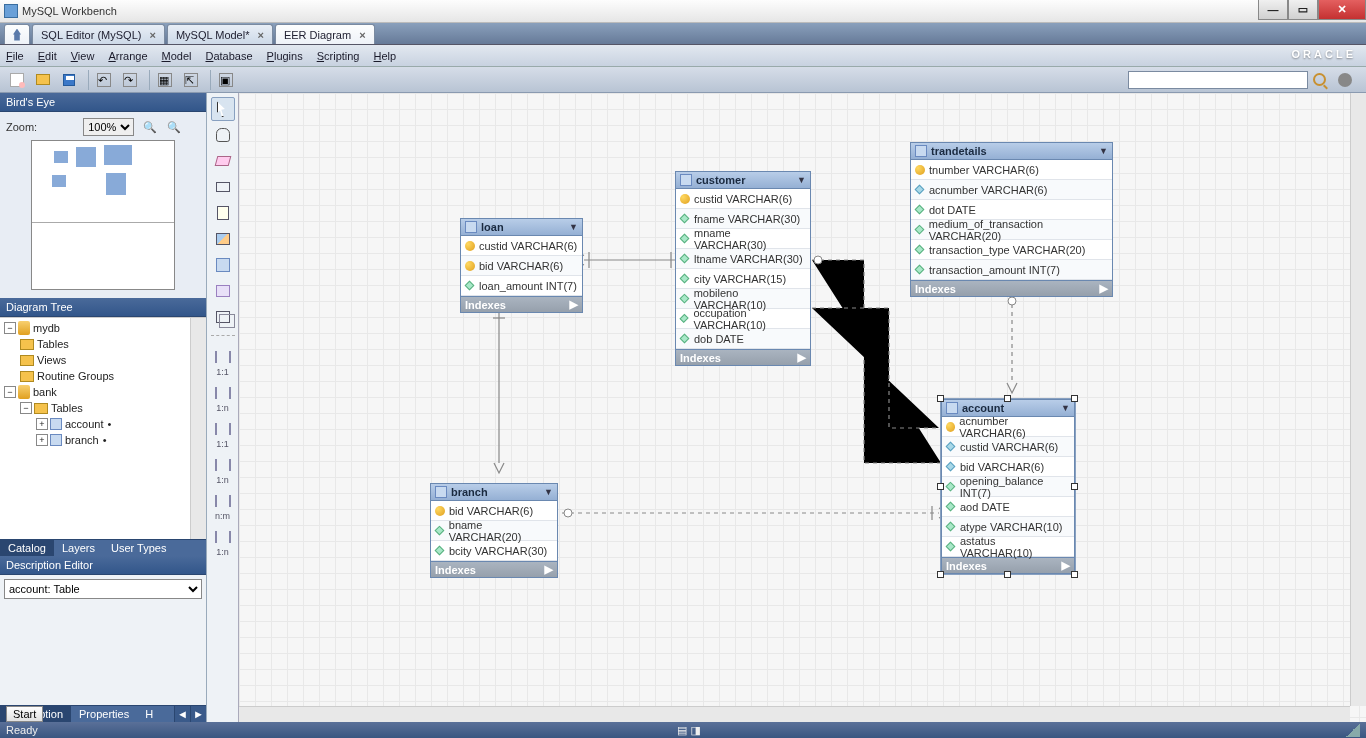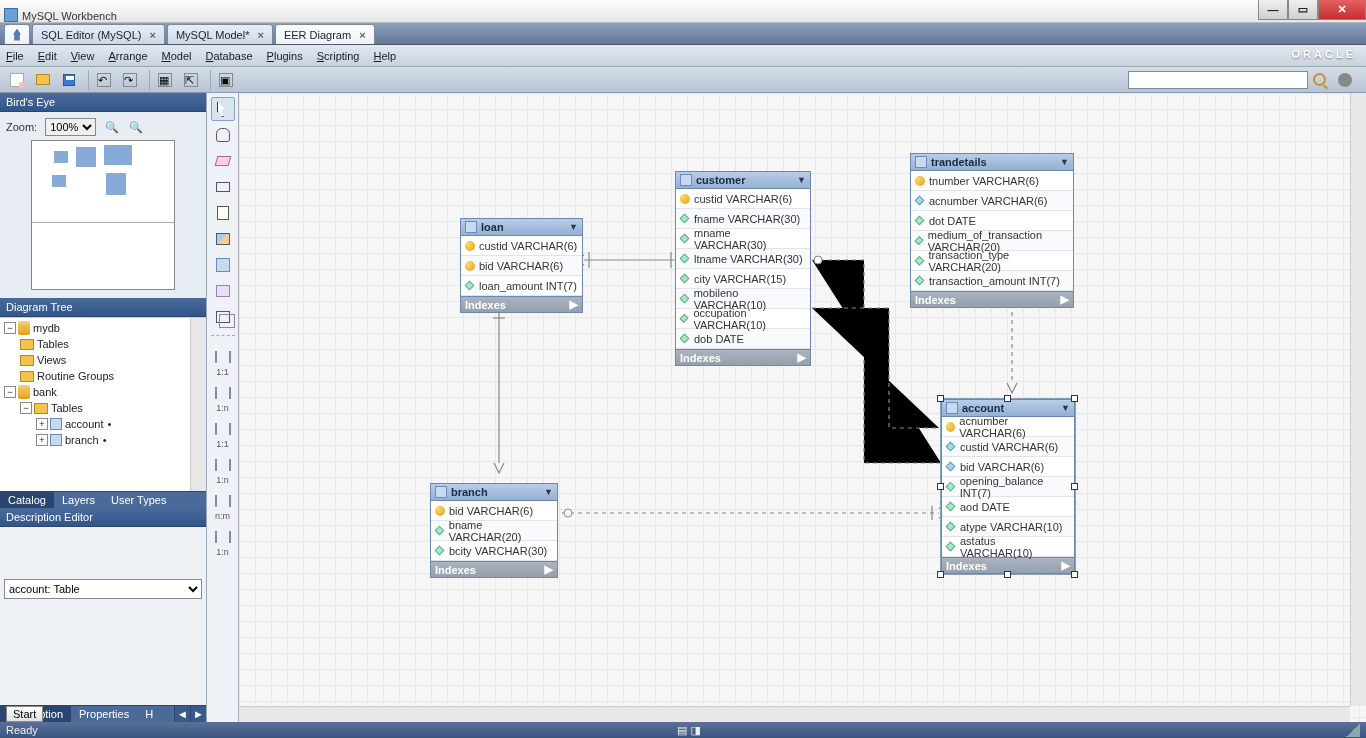--- a/index.html
+++ b/index.html
@@ -1,19 +1,19 @@
 <!DOCTYPE html>
 <html><head>
 <meta charset="utf-8">
 <style>
 * { box-sizing: border-box; margin: 0; padding: 0; font-family: Tahoma, Arial, sans-serif; font-size: 11px; }
 body { width: 1366px; height: 738px; background: #e8e8e8; overflow: hidden; position: relative; }
 
 
-.titlebar { height: 23px; background: linear-gradient(#fdfdfd,#e6e6e6); display: flex; align-items: flex-end; padding: 0 4px; border-bottom: 1px solid #bbb; }
+.titlebar { height: 23px; background: linear-gradient(#fdfdfd,#e6e6e6); display: flex; align-items: center; padding: 0 4px; border-bottom: 1px solid #bbb; }
 .titlebar .icon { width: 14px; height: 14px; margin-right: 4px; display: inline-block; background: #6aa0d8; border: 1px solid #3a6ea0; }
 .titlebar .title { color: #333; }
 .win-btns { position: absolute; right: 0; top: 0; display: flex; }
 .win-btn { width: 30px; height: 20px; border: 1px solid #888; border-top: none; display: flex; align-items: center; justify-content: center; font-weight: bold; color: #222; background: linear-gradient(#f0f0f0,#d0d0d0);}
 .win-btn.close { width: 48px; background: linear-gradient(#e46060,#c43030); color: #fff; }
 
 
 .wintabs { height: 22px; background: linear-gradient(#8aa0bc,#667a98); display: flex; align-items: flex-end; padding-left: 4px; border-bottom: 1px solid #556; }
 .wintab { height: 20px; background: linear-gradient(#e8eef6,#cdd9e8); border: 1px solid #7a8aa0; border-bottom: none; border-radius: 3px 3px 0 0; margin-right: 2px; padding: 0 8px; display: flex; align-items: center; color: #223; }
 .wintab.active { background: linear-gradient(#fdfefe,#eef2f8); }
@@ -42,38 +42,38 @@
 .ic-search::after{content:"";position:absolute;right:-4px;bottom:-4px;width:5px;height:2px;background:#c89030;transform:rotate(45deg);}
 .ic-gear{width:14px;height:14px;background:#888;border-radius:50%;position:relative;}
 .ic-tiny{width:14px;height:14px;border:1px solid #888;}
 
 
 .main { display: flex; height: calc(738px - 23px - 22px - 22px - 26px - 16px); }
 .leftpanel { width: 207px; background: #eef2f6; display: flex; flex-direction: column; border-right: 1px solid #9ab; }
 .panel-header { background: linear-gradient(#4a6a9a,#32568a); color: #fff; padding: 3px 6px; font-size: 11px; border-bottom:1px solid #2a4670;}
 .birds-eye-content { padding: 6px; background:#e8edf4; }
 .zoom-row { display: flex; align-items: center; gap: 8px; margin-bottom: 4px; color:#333;}
-.zoom-row select { height: 18px; font-size: 11px; border:1px solid #888;}
+.zoom-row select { height: 18px; font-size: 11px; border:1px solid #888;margin-left:38px;}
 .zicon{width:16px;height:16px;display:inline-flex;align-items:center;justify-content:center;}
 .birdseye-box { width: 144px; height: 150px; background: #fff; border: 1px solid #888; margin: 2px auto; position:relative;}
 .birdseye-box .mini{position:absolute;background:#88aad8;}
 .be-sep{position:absolute;left:0;right:0;top:55%;border-top:1px solid #aaa;}
 
 .catalog-content { flex:1; overflow:hidden; background:#fff; border-top:1px solid #ccc; padding:2px; position:relative;}
 .cat-scroll{position:absolute;right:0;top:0;bottom:0;width:16px;background:#e8e8e8;border-left:1px solid #ccc;}
 .tree-row { display:flex;align-items:center;height:16px;padding-left:2px;color:#222;}
 .tree-row .exp{width:12px;height:12px;border:1px solid #888;display:inline-flex;align-items:center;justify-content:center;margin-right:2px;font-size:9px;background:#fff;}
 .fico{width:14px;height:11px;background:#f5c24c;border:1px solid #b08a20;margin-right:3px;display:inline-block;}
 .dbico{width:12px;height:14px;background:linear-gradient(#f8d070,#e0a020);border-radius:2px;margin-right:3px;display:inline-block;}
 .tbico{width:12px;height:12px;background:#c8daf0;border:1px solid #6a8ac0;margin-right:3px;display:inline-block;}
 .left-tabs{display:flex;background:#4a6a9a;border-top:1px solid #2a4670;align-items:center;}
 .left-tab{padding:2px 8px;color:#fff;font-size:11px;}
 .left-tab.active{background:#2a4670;}
 
-.desc-content{padding:4px;background:#eef2f6;height:130px;margin-top:48px;}
+.desc-content{padding:4px;background:#eef2f6;height:130px;}
 .desc-content select{width:100%;height:20px;border:1px solid #888;background:#fff;font-size:11px;}
 .desc-tabs{display:flex;align-items:center;background:#4a6a9a;border-top:1px solid #2a4670;}
 .desc-tab{padding:2px 8px;color:#fff;font-size:11px;}
 .desc-tab.active{background:#2a4670;}
 .desc-nav{margin-left:auto;display:flex;}
 .desc-nav span{width:16px;height:16px;display:flex;align-items:center;justify-content:center;color:#fff;background:#3a5a8a;border-left:1px solid #2a4670;}
 
 
 .canvas-wrap { flex:1; display:flex; flex-direction:column; background:#eee;}
 .canvas-hdr { height:18px; background:linear-gradient(#fff4c8,#f8e8a0); border-bottom:1px solid #d8c870; padding:1px 6px; color:#333;}
@@ -448,21 +448,21 @@
               <div class="ecol">
                 <span class="ki col"></span>
                 <span>dob DATE</span>
               </div>
             </div>
             <div class="efoot">
               <span>Indexes</span>
               <span class="arrow">▶</span>
             </div>
           </div>
-          <div class="entity" style="left: 671px; top: 60px; width: 164px;">
+          <div class="entity" style="left: 671px; top: 49px; width: 203px;">
             <div class="ehdr">
               <span class="ti"></span>
               <span>trandetails</span>
               <span class="arrow">▼</span>
             </div>
             <div class="ebody">
               <div class="ecol">
                 <span class="ki pk"></span>
                 <span>tnumber VARCHAR(6)</span>
               </div>

